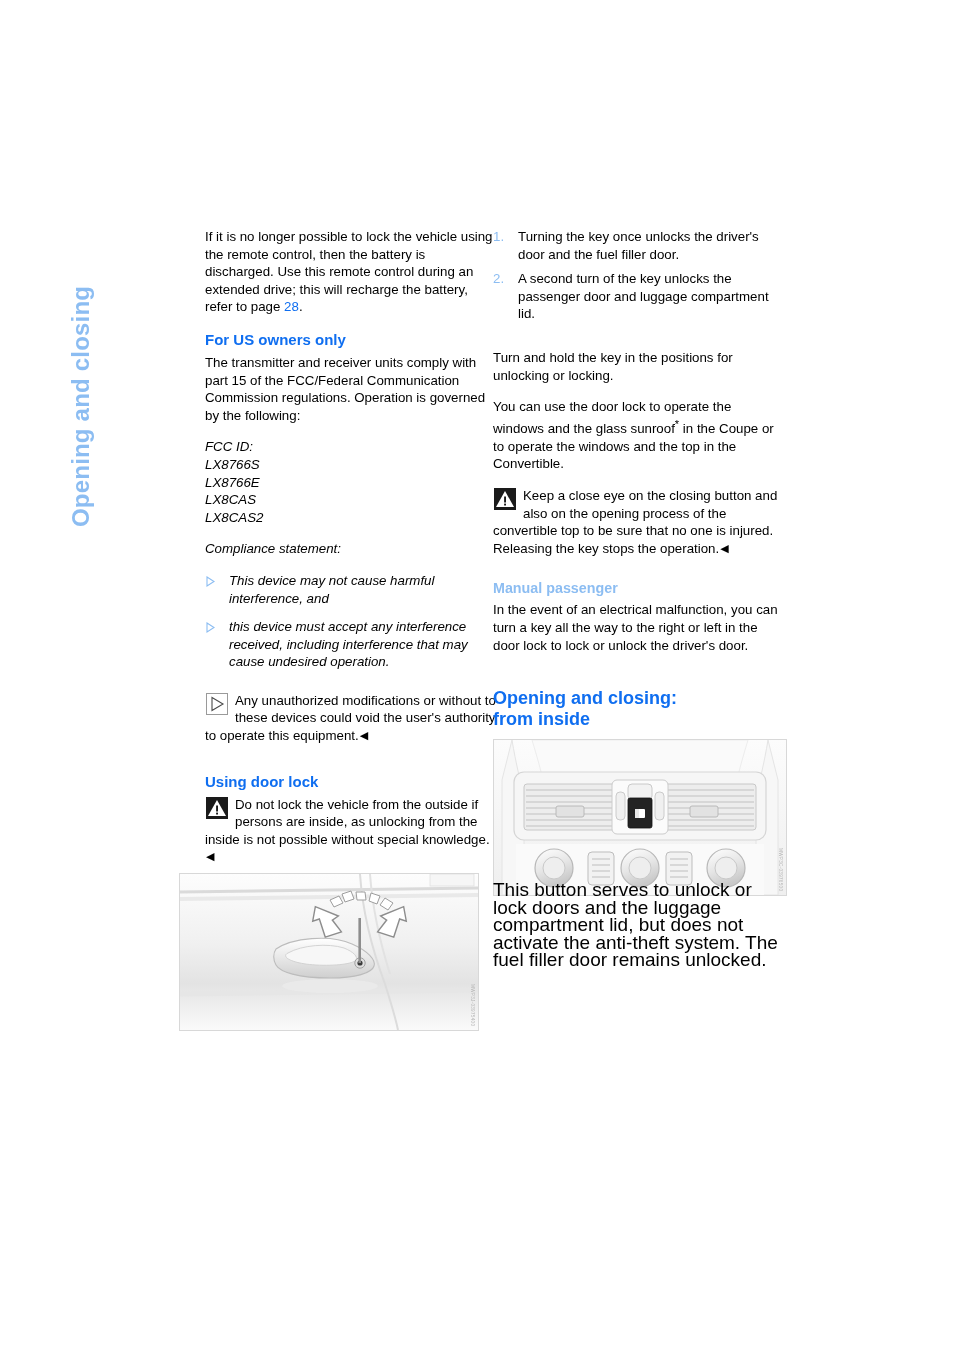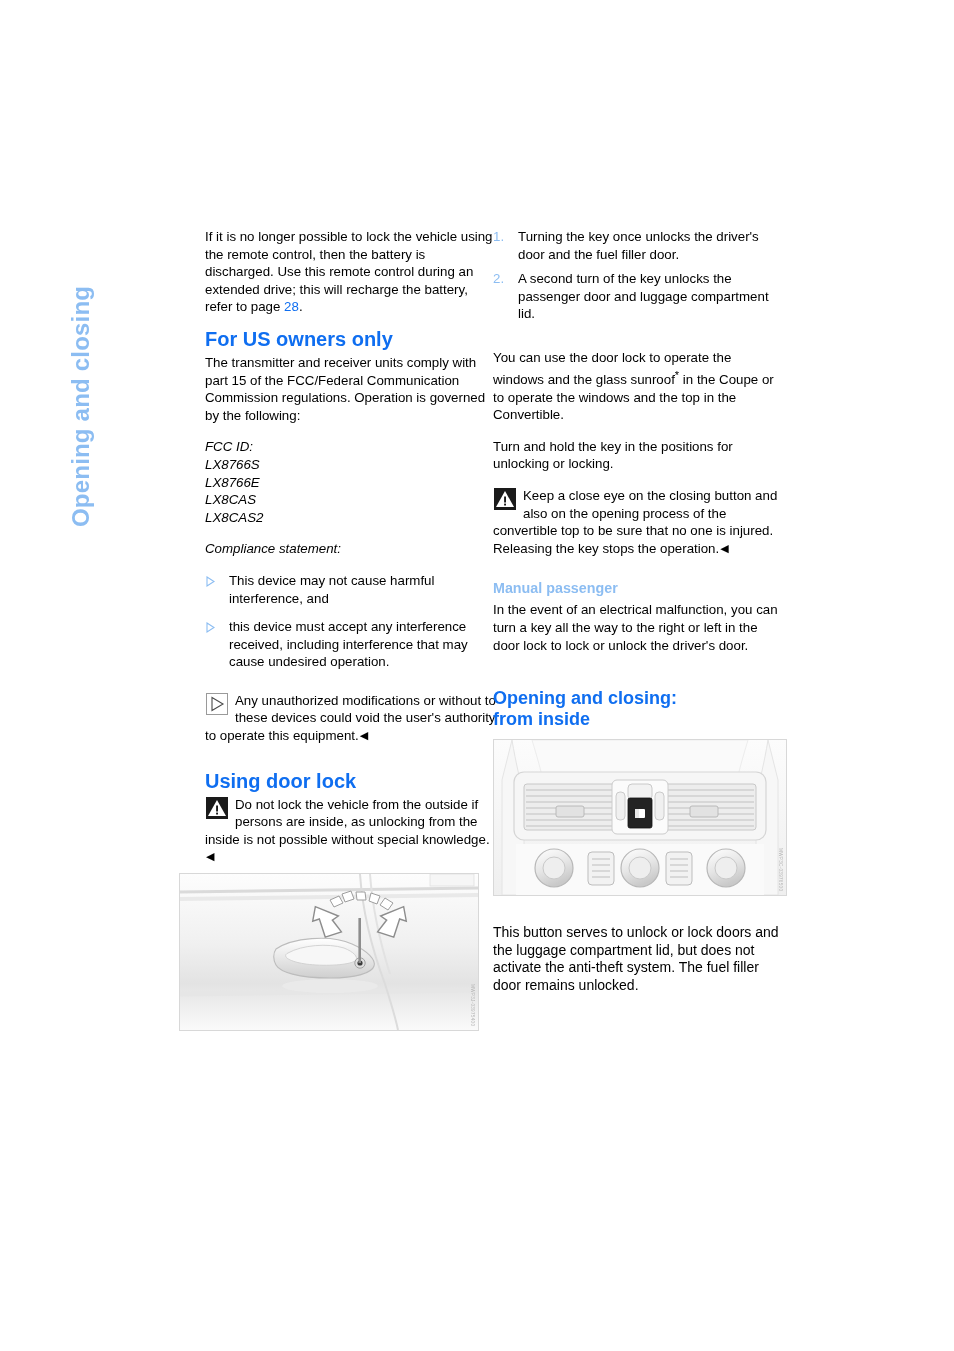--- a/index.html
+++ b/index.html
@@ -47,21 +47,21 @@
     font-size: 13.3px;
     line-height: 17.6px;
   }
   .col-left  { left: 169px; margin-left: 36px; }
   .col-right { left: 493px; }
 
   p { margin: 0 0 0 0; }
   .para { margin-bottom: 14px; }
 
   h2.head2 {
-    font-size: 20px;
+    font-size: 15px;
     font-weight: bold;
     color: #0f6ef0;
     margin: 0 0 5px 0;
     line-height: 19px;
   }
   h3.head3 {
     font-size: 14.3px;
     font-weight: bold;
     color: #8cbdf2;
     margin: 0 0 4px 0;
@@ -82,20 +82,21 @@
 
   
   .stack { margin-bottom: 14px; font-style: italic; }
   .stack div { line-height: 17.6px; }
 
   
   ul.tri-list {
     list-style: none;
     margin: 0 0 12px 0;
     padding: 0;
+    font-style: italic;
   }
   ul.tri-list li {
     position: relative;
     padding-left: 24px;
     margin-bottom: 11px;
   }
   ul.tri-list li:last-child { margin-bottom: 0; }
   .tri-bullet {
     position: absolute;
     left: 1px;
@@ -174,23 +175,23 @@
     font-size: 4.6px;
     color: #b5b5b5;
     writing-mode: vertical-rl;
     letter-spacing: .3px;
     white-space: nowrap;
   }
 
   .cap {
     position: absolute;
     left: 493px;
-    top: 924px;
+    top: 881px;
     width: 292px;
-    font-size: 14px;
+    font-size: 19px;
     line-height: 17.6px;
   }
 
   
   .footer {
     position: absolute;
     left: 0;
     top: 1105px;
     width: 954px;
     height: 70px;
@@ -282,23 +283,23 @@
       </li>
       <li>
         <span class="num-marker">2.</span>
         <span>A second turn of the key unlocks the passenger door and luggage compartment lid.</span>
       </li>
     </ol>
 
     <div class="spacer-md"></div>
 
 
+    <p class="para">Turn and hold the key in the positions for unlocking or locking.</p>
+
     <p class="para"><span>You can use the door lock to operate the windows and the glass sunroof</span><sup>*</sup><span> in the Coupe or to operate the windows and the top in the Convertible.</span></p>
-
-    <p class="para">Turn and hold the key in the positions for unlocking or locking.</p>
 
     <div class="notice">
       <span class="ico">
         <svg width="22" height="22" viewBox="0 0 22 22">
           <rect x="0" y="0" width="22" height="22" fill="#1a1a1a"></rect>
           <path d="M11 3 L20 19 L2 19 Z" fill="#ffffff"></path>
           <rect x="10.1" y="8.5" width="1.9" height="6" fill="#1a1a1a"></rect>
           <rect x="10.1" y="15.6" width="1.9" height="1.9" fill="#1a1a1a"></rect>
         </svg>
       </span>

